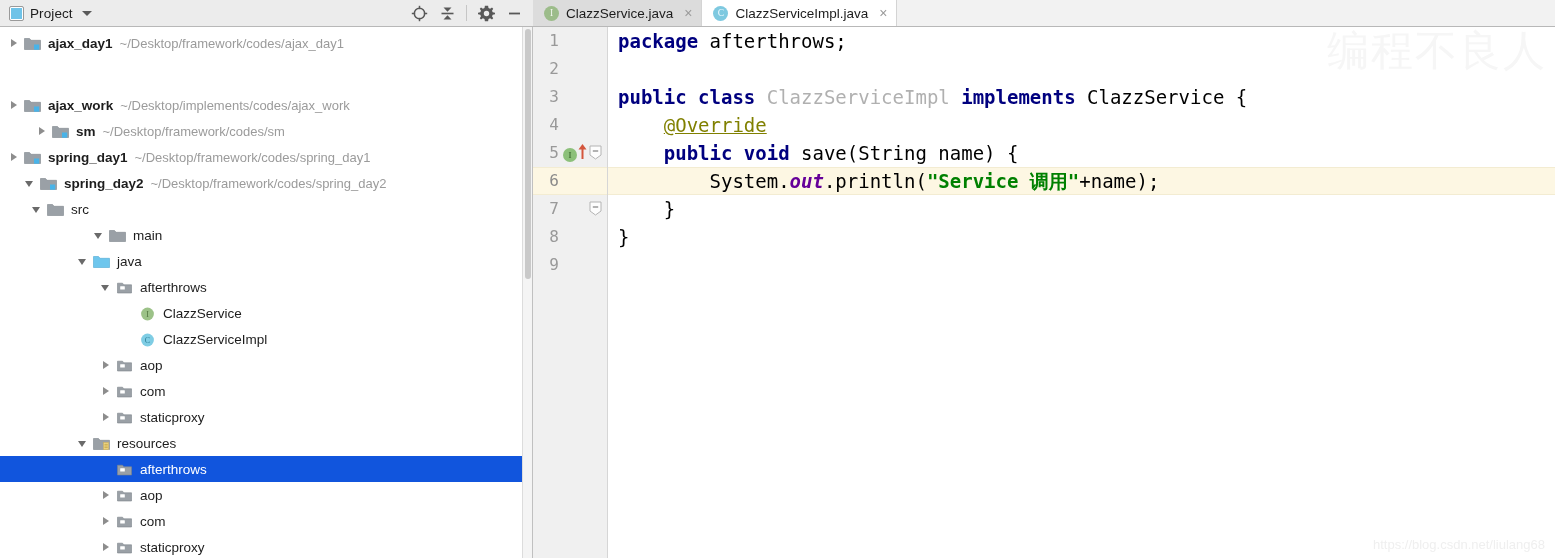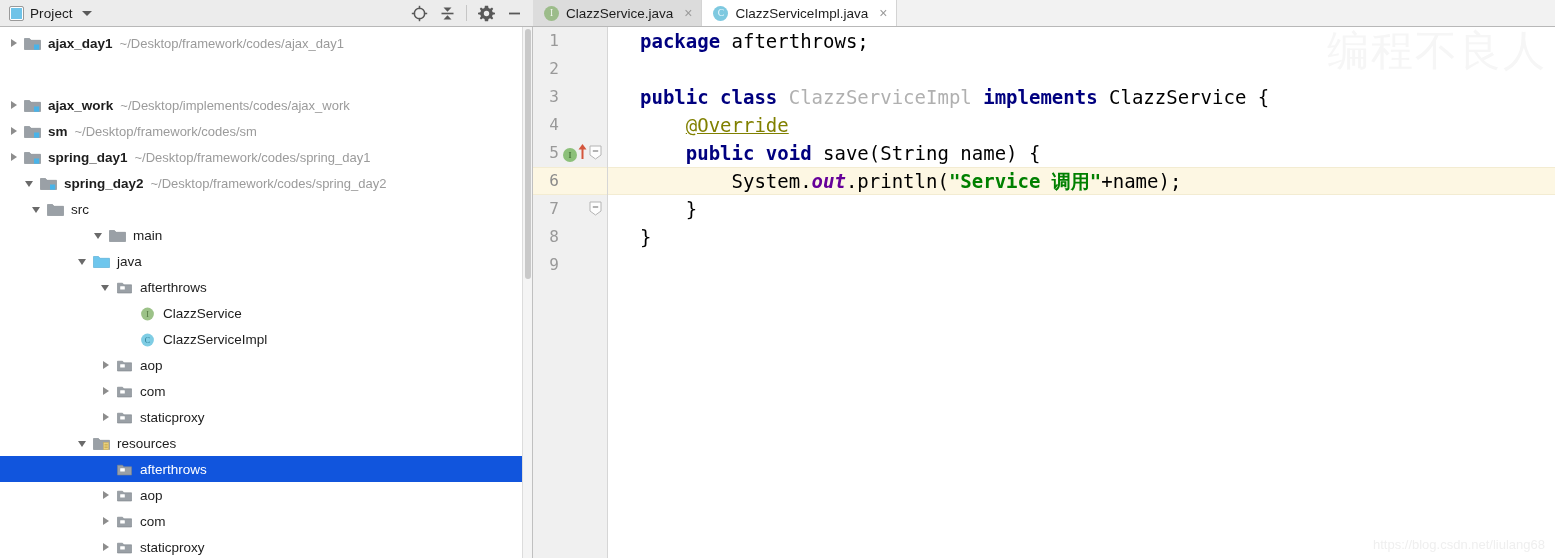--- a/index.html
+++ b/index.html
@@ -184,24 +184,23 @@
     background: #fdf7e3;
     border-top: 1px solid #f3ecd2;
     border-bottom: 1px solid #f3ecd2;
   }
 
   .code-line {
     height: 28px; line-height: 28px;
     font-family: "DejaVu Sans Mono", monospace;
     font-size: 19px;
     white-space: pre;
-    padding-left: 16px;
+    padding-left: 10px;
     position: relative;
     color: #000000;
-    margin-left: 16px;
   }
   .kw  { color: #00007f; font-weight: bold; }
   .grayed { color: #b0b0b0; }
   .anno { color: #808000; text-decoration: underline; }
   .str { color: #008000; font-weight: bold; }
   .stat { color: #660099; font-weight: bold; font-style: italic; }
 
   
   .wm-top {
     position: absolute; right: 8px; top: -4px;
@@ -293,21 +292,21 @@
           </div>
           <div class="row" style="padding-left: 8px; margin-top: 36px;">
             <span class="arrow right"></span>
             <span class="ficon"><svg width="18" height="15" viewBox="0 0 18 15">
         <path d="M0.5 2.5 h5 l1.6 1.8 h9.4 v9.2 h-16 z" fill="#9aa0a6" stroke="#7e858c" stroke-width="0.6"></path>
         <rect x="10" y="8.5" width="5.2" height="5.2" fill="#49b3e8"></rect>
               </svg></span>
             <span class="lbl-bold">ajax_work</span>
             <span class="lbl-path">~/Desktop/implements/codes/ajax_work</span>
           </div>
-          <div class="row" style="padding-left: 8px;">
+          <div class="row" style="padding-left: 8px; margin-left: 28px;">
             <span class="arrow right"></span>
             <span class="ficon"><svg width="18" height="15" viewBox="0 0 18 15">
         <path d="M0.5 2.5 h5 l1.6 1.8 h9.4 v9.2 h-16 z" fill="#9aa0a6" stroke="#7e858c" stroke-width="0.6"></path>
         <rect x="10" y="8.5" width="5.2" height="5.2" fill="#49b3e8"></rect>
               </svg></span>
             <span class="lbl-bold">sm</span>
             <span class="lbl-path">~/Desktop/framework/codes/sm</span>
           </div>
           <div class="row" style="padding-left: 8px;">
             <span class="arrow right"></span>

